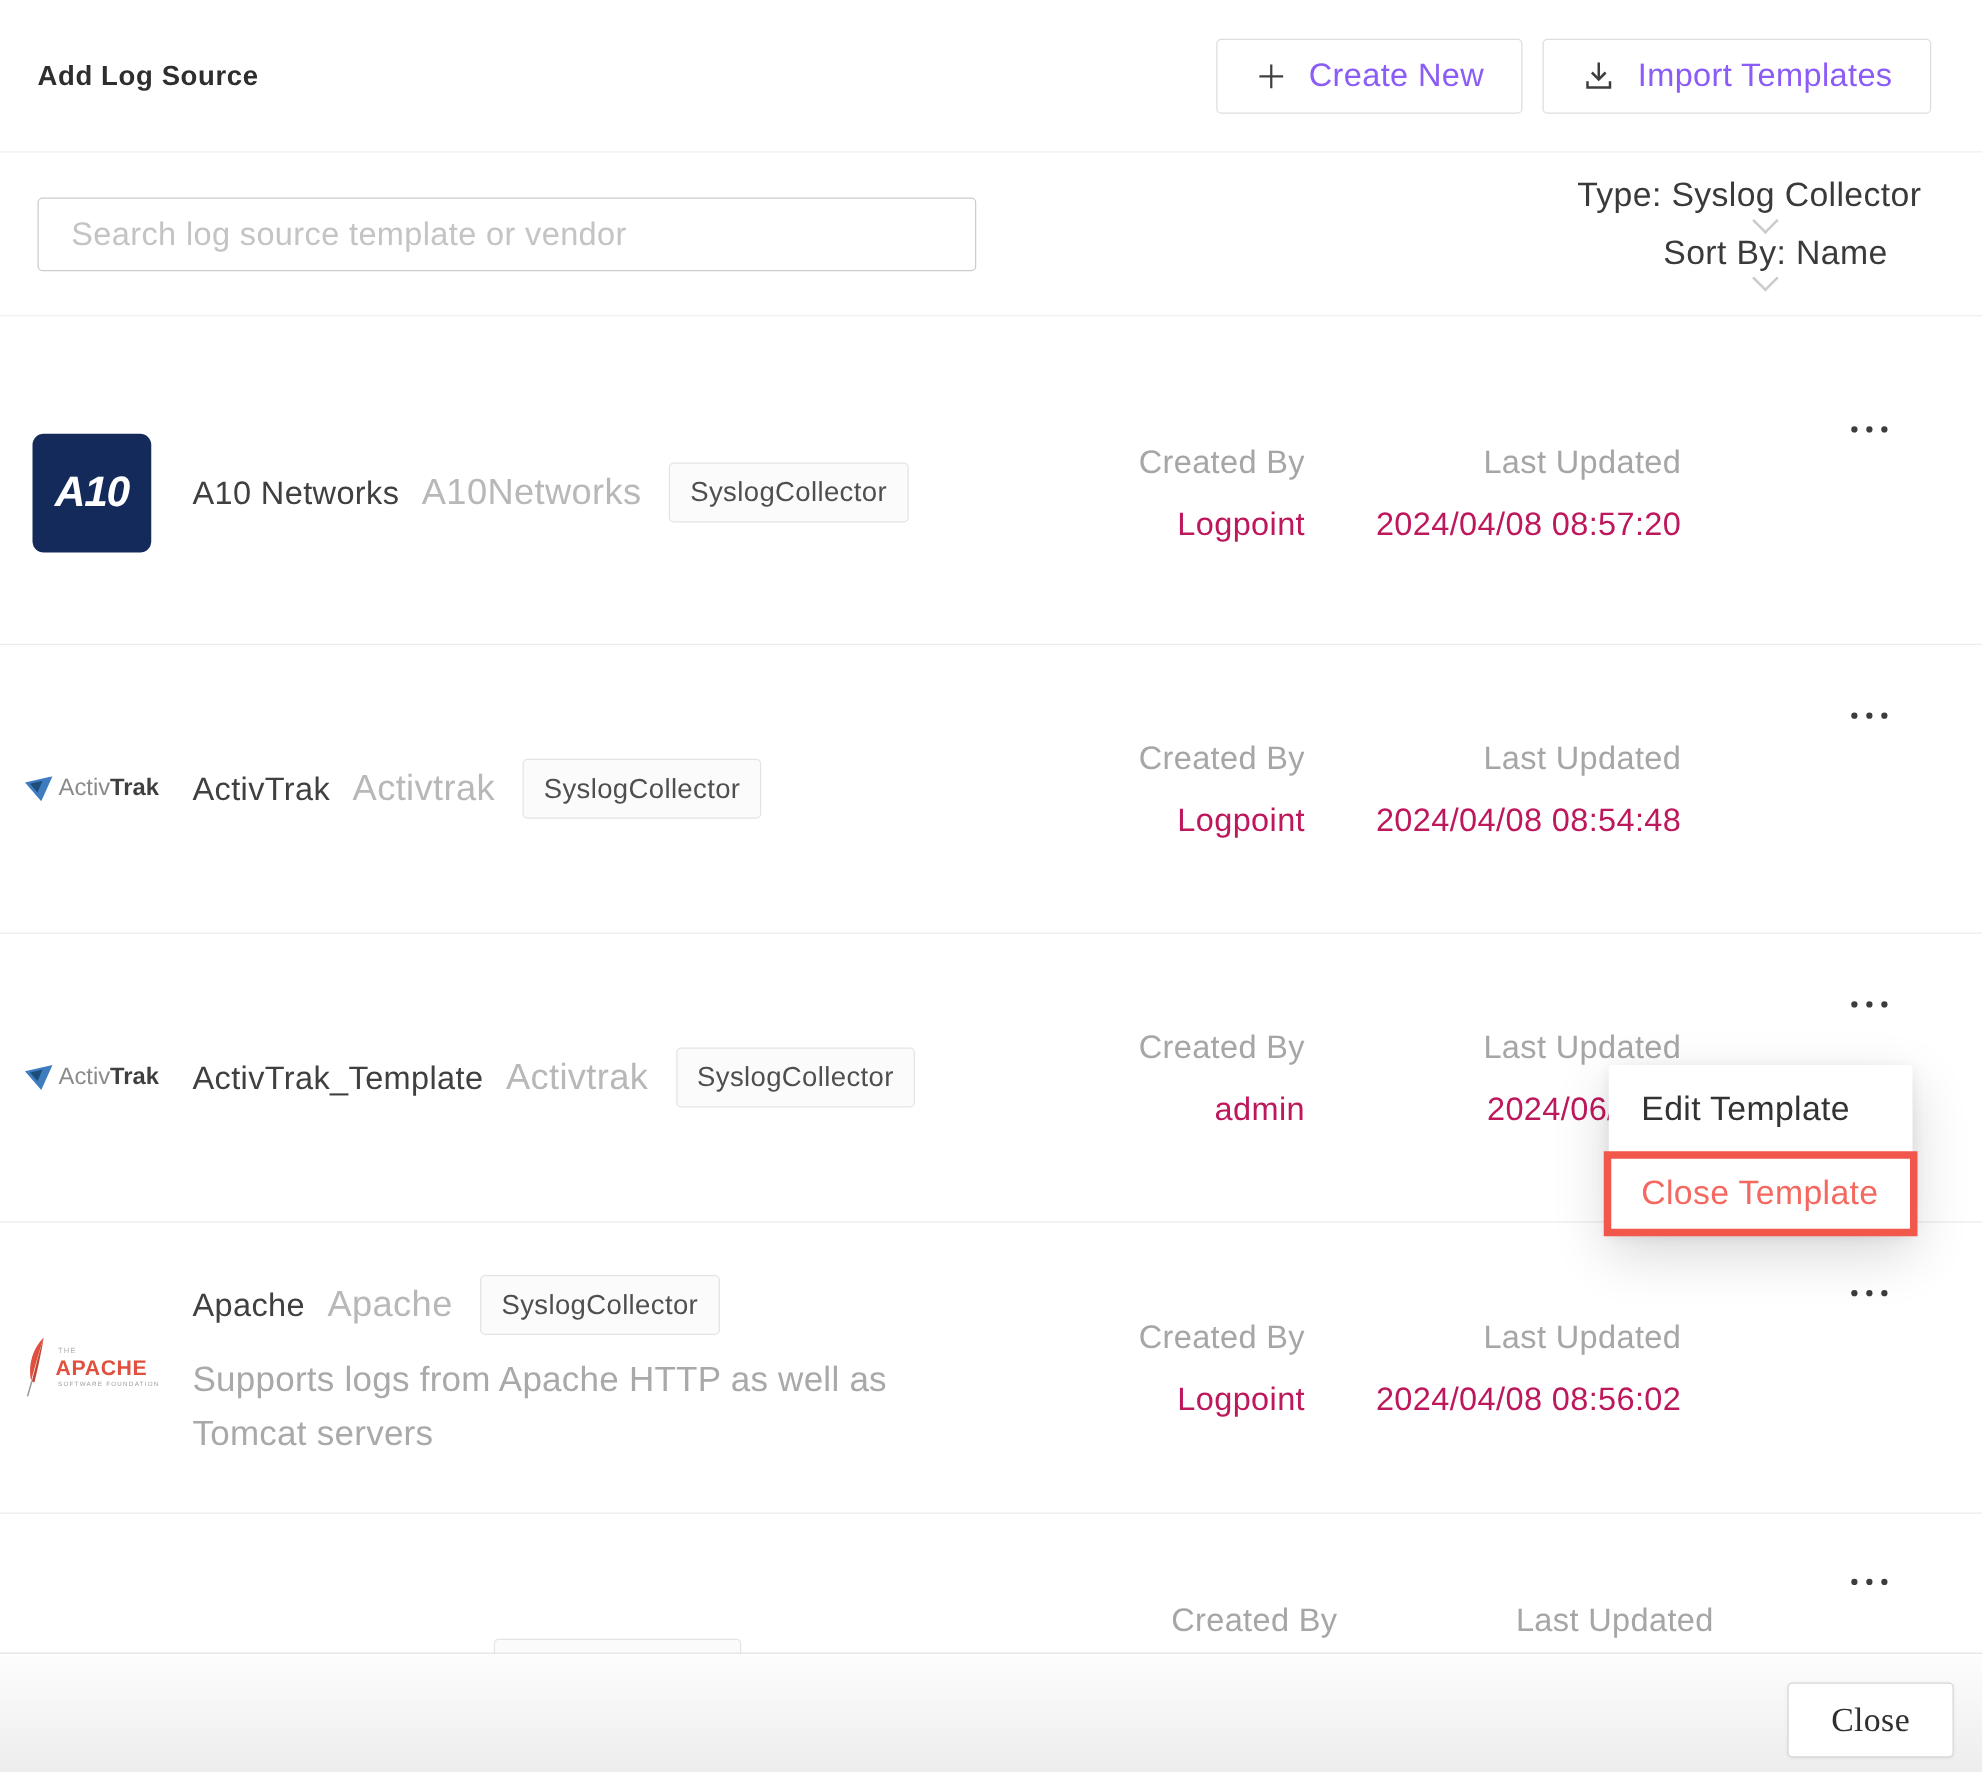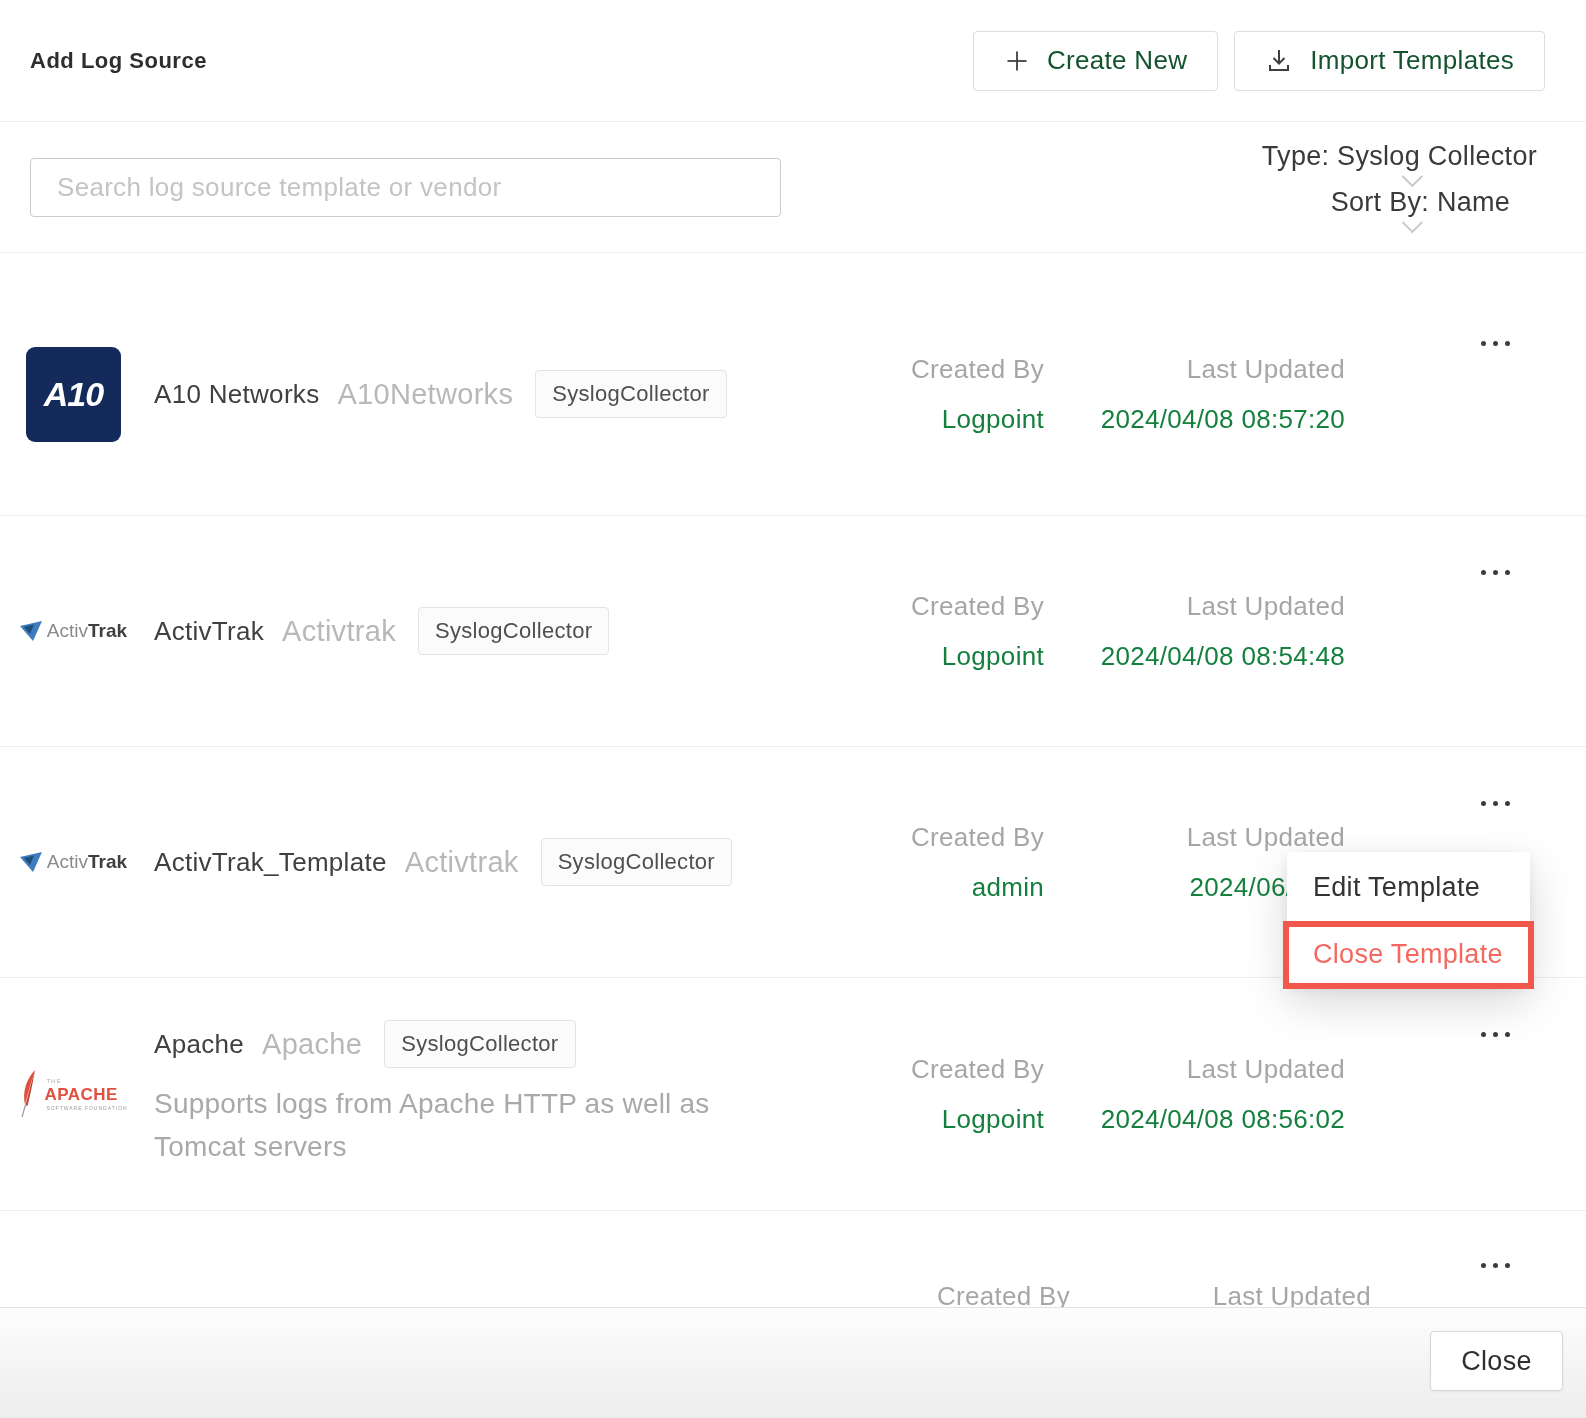--- a/index.html
+++ b/index.html
@@ -5,21 +5,21 @@
   * { margin:0; padding:0; box-sizing:border-box; }
   html,body { background:#fff; }
   body { font-family:"Liberation Sans","DejaVu Sans",sans-serif; color:#3d3d3d; }
   .screen { position:relative; width:1586px; height:1418px; background:#fff; overflow:hidden; }
 
   
   .hdr { height:122px; display:flex; align-items:center; padding:0 41px 0 30px; border-bottom:1px solid #efefef; }
   .hdr-title { font-size:22px; font-weight:700; color:#2e2e2e; letter-spacing:.5px; }
   .hdr-actions { margin-left:auto; display:flex; gap:16px; }
   .btn { height:60px; display:flex; align-items:center; gap:17px; padding:0 30px; background:#fff;
-         border:1px solid #ddd; border-radius:4px; font-size:26px; color:#14532d; cursor:pointer; letter-spacing:.3px;justify-content:center; }
+         border:1px solid #ddd; border-radius:4px; font-size:26px; color:#8b5cf6; cursor:pointer; letter-spacing:.3px;justify-content:center; }
   .btn svg { display:block; }
 
   
   .filters { height:131px; display:flex; align-items:center; padding:0 49px 0 30px; border-bottom:1px solid #efefef; }
   .search { width:751px; height:59px; border:1px solid #ccc; border-radius:4px; padding:0 26px;
             font-size:26px; color:#555; font-family:inherit; letter-spacing:.3px; outline:none; }
   .search::placeholder { color:#c4c4c4; }
   .filter-group { margin-left:auto; display:flex; align-items:center; font-size:27px; color:#3a3a3a; letter-spacing:.3px;flex-direction:column; }
   .chev { width:15px; height:15px; border-right:2px solid #cbcbcb; border-bottom:2px solid #cbcbcb;
           transform:rotate(45deg) translateY(-4px); display:inline-block; margin-left:20px; }
@@ -37,21 +37,21 @@
   .tpl-title { font-size:26px; color:#404040; letter-spacing:.3px; white-space:nowrap; }
   .tpl-vendor { font-size:29px; color:#b8b8b8; margin-left:18px; white-space:nowrap; letter-spacing:.3px; }
   .badge { margin-left:22px; font-size:22px; color:#4f4f4f; background:#fbfbfb; border:1px solid #e4e4e4;
            border-radius:4px; padding:10px 16px; white-space:nowrap; letter-spacing:.3px; }
   .desc { margin-top:14px; font-size:28px; line-height:43px; color:#a9a9a9; max-width:648px; letter-spacing:.2px; }
 
   .meta { margin-left:auto; margin-right:215px; display:flex; gap:43px; flex:0 0 auto; }
   .meta-col { width:140px; text-align:right; }
   .meta-col.wide { width:258px; }
   .meta-label { font-size:26px; color:#a6a6a6; letter-spacing:.3px; }
-  .meta-value { font-size:26px; color:#15803d; margin-top:19px; letter-spacing:.3px; white-space:nowrap; }
+  .meta-value { font-size:26px; color:#be185d; margin-top:19px; letter-spacing:.3px; white-space:nowrap; }
   .meta-value.cutoff { text-align:right; }
 
   .kebab { position:absolute; right:74px; display:flex; gap:7px; cursor:pointer; padding:6px 2px; }
   .kebab i { width:5px; height:5px; border-radius:50%; background:#3c3c3c; }
   .row-1 .kebab { top:82px; }
   .row-2 .kebab, .row-3 .kebab, .row-4 .kebab { top:48px; }
   .row-5 .kebab { top:46px; }
 
   
   .row-5 .meta { position:absolute; top:70px; right:215px; margin:0; }
@@ -73,22 +73,22 @@
   
   .menu { position:absolute; left:1287px; top:852px; width:243px; background:#fff; z-index:25; border-radius:3px;
           box-shadow:0 16px 45px rgba(0,0,0,.16), 0 3px 10px rgba(0,0,0,.07); }
   .menu-item { height:70px; display:flex; align-items:center; padding-left:26px; font-size:27px; color:#333;
                cursor:pointer; letter-spacing:.3px; }
   .menu-item.delete { height:64px; color:#f4685f; position:relative; }
   .red-frame { position:absolute; left:-4px; right:-4px; top:-1px; bottom:-3px;
                border:6px solid #f2574b; pointer-events:none; }
 
   
-  .footer { position:absolute; left:0; right:0; bottom:0; height:111px; z-index:20;
-            border-top:1px solid #e2e2e2; background:linear-gradient(180deg,#fdfdfd 0%, #ededed 100%); }
+  .footer { position:absolute; left:0; right:0; bottom:0; height:96px; z-index:20;
+            border-top:1px solid #e2e2e2; background:linear-gradient(180deg,#fdfdfd 0%, #ededed 100%);font-family:Liberation Serif, serif; }
   .close-btn { position:absolute; right:23px; top:23px; width:133px; height:60px; background:#fff;
                border:1px solid #d6d6d6; border-radius:4px; font-size:27px; color:#2f2f2f; cursor:pointer;
                font-family:inherit; letter-spacing:.3px; box-shadow:0 1px 3px rgba(0,0,0,.05); }
 </style>
 </head>
 <body>
 
 <div class="screen">
 
   <div class="hdr">

